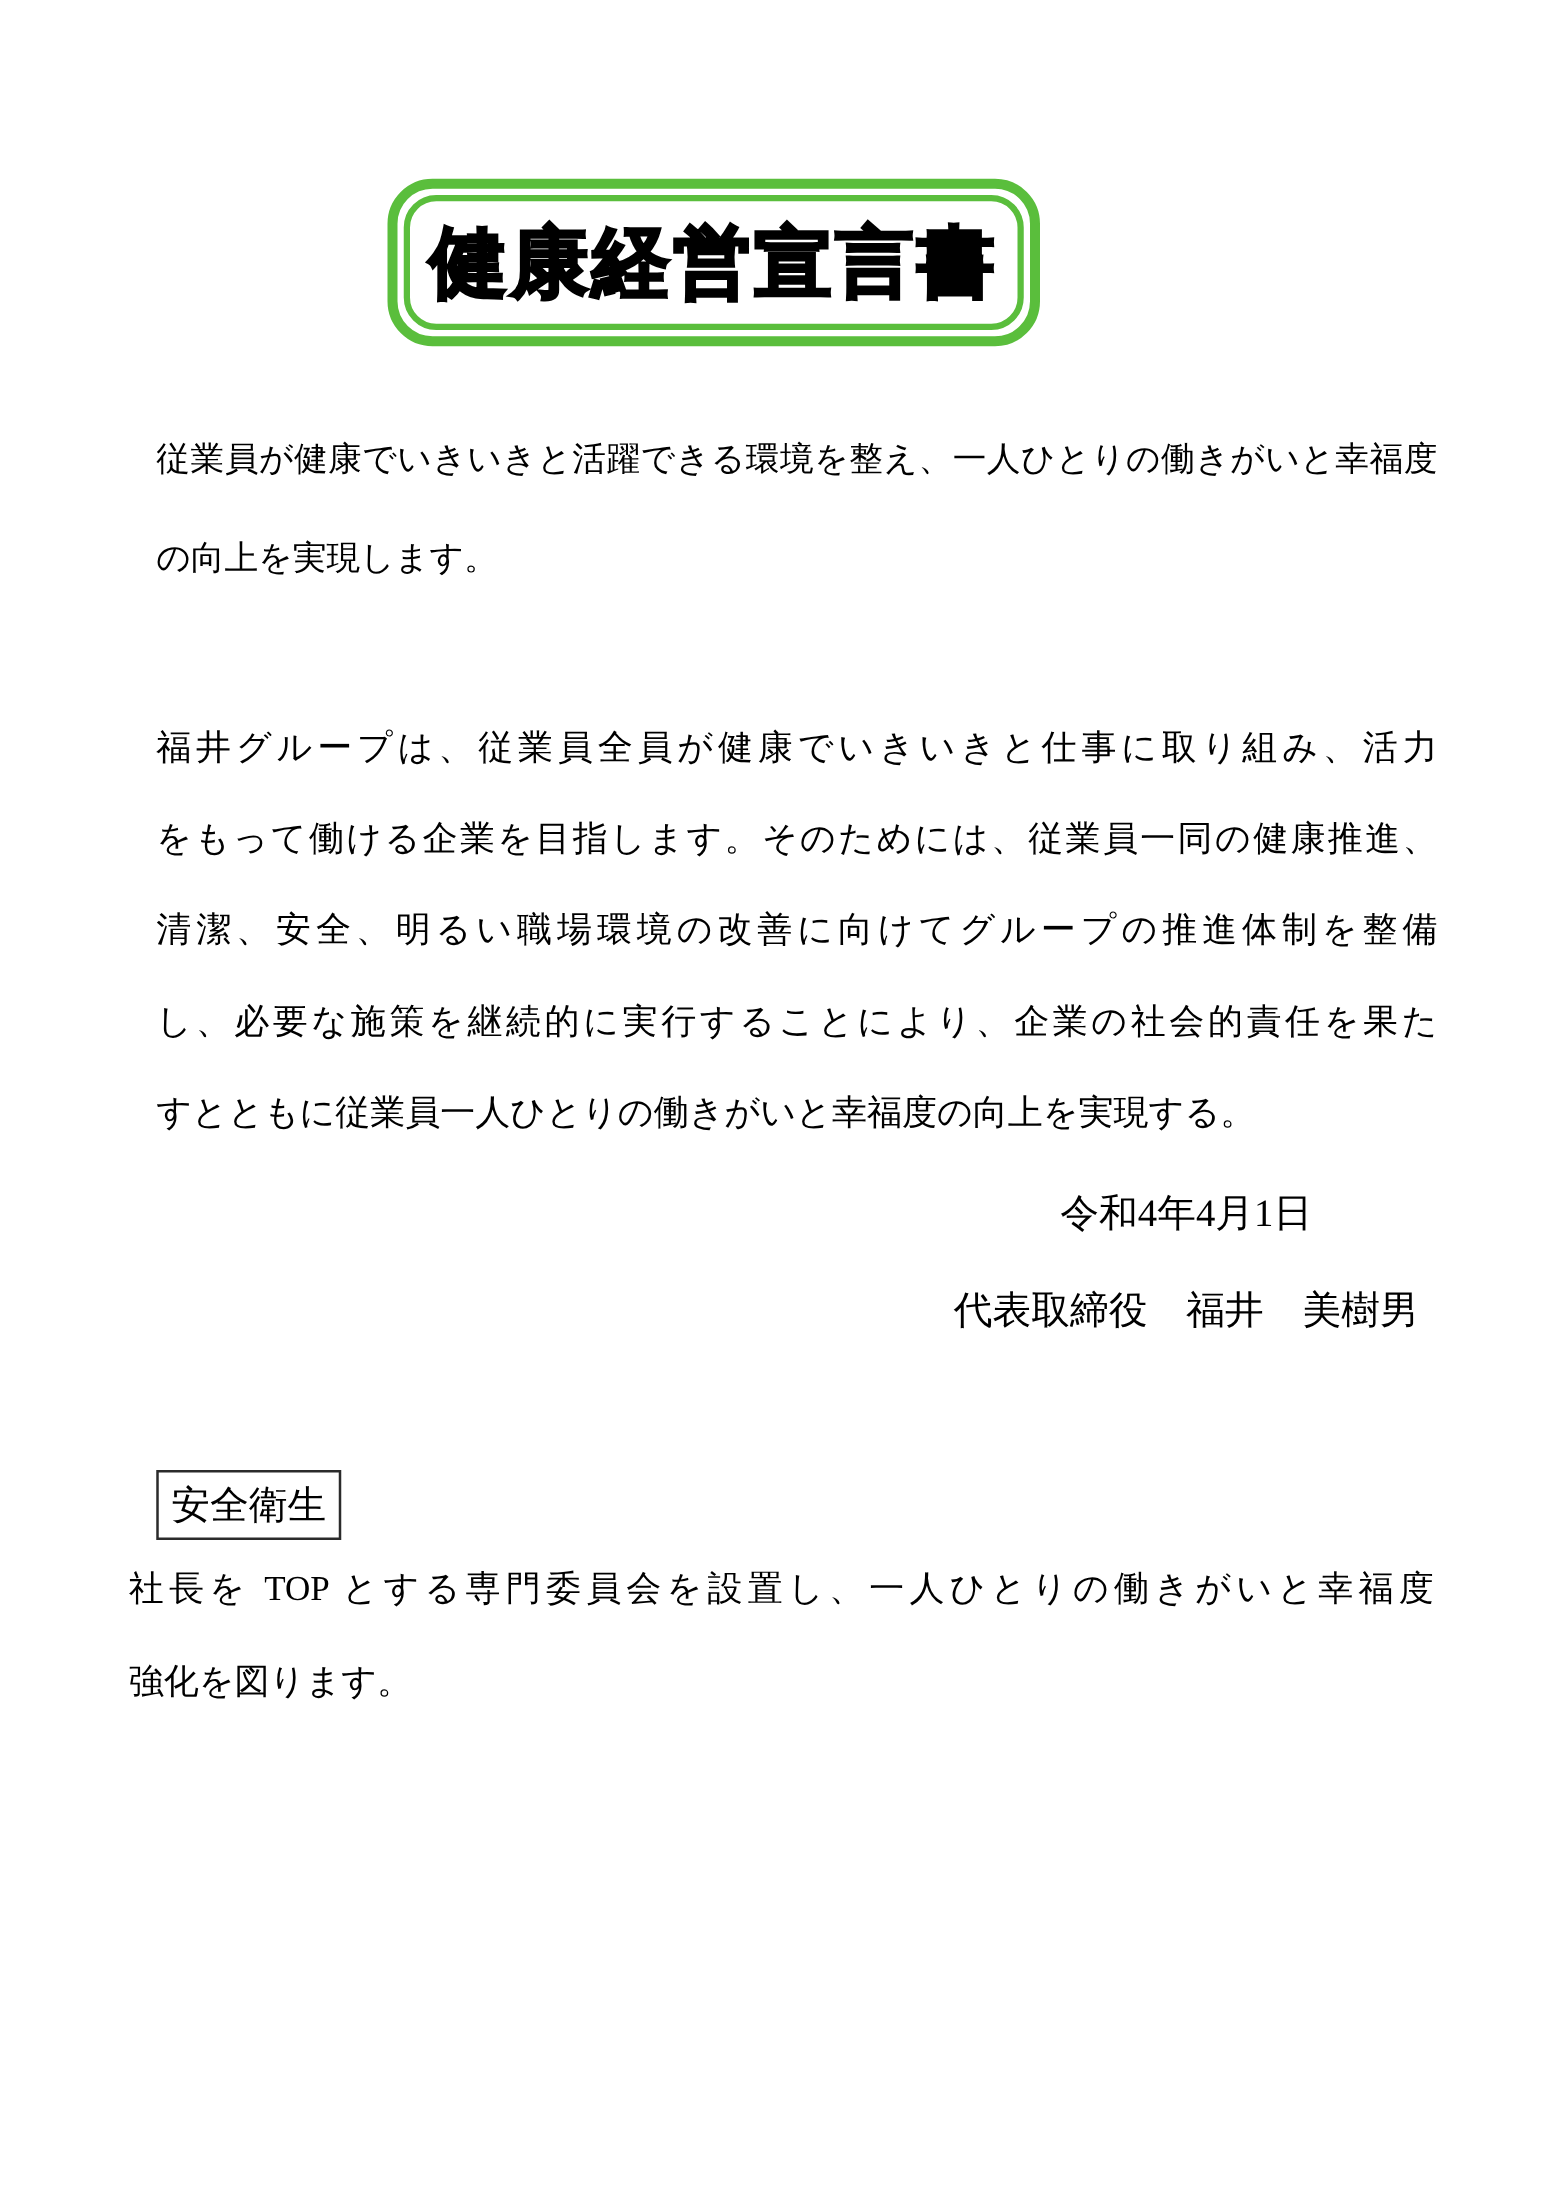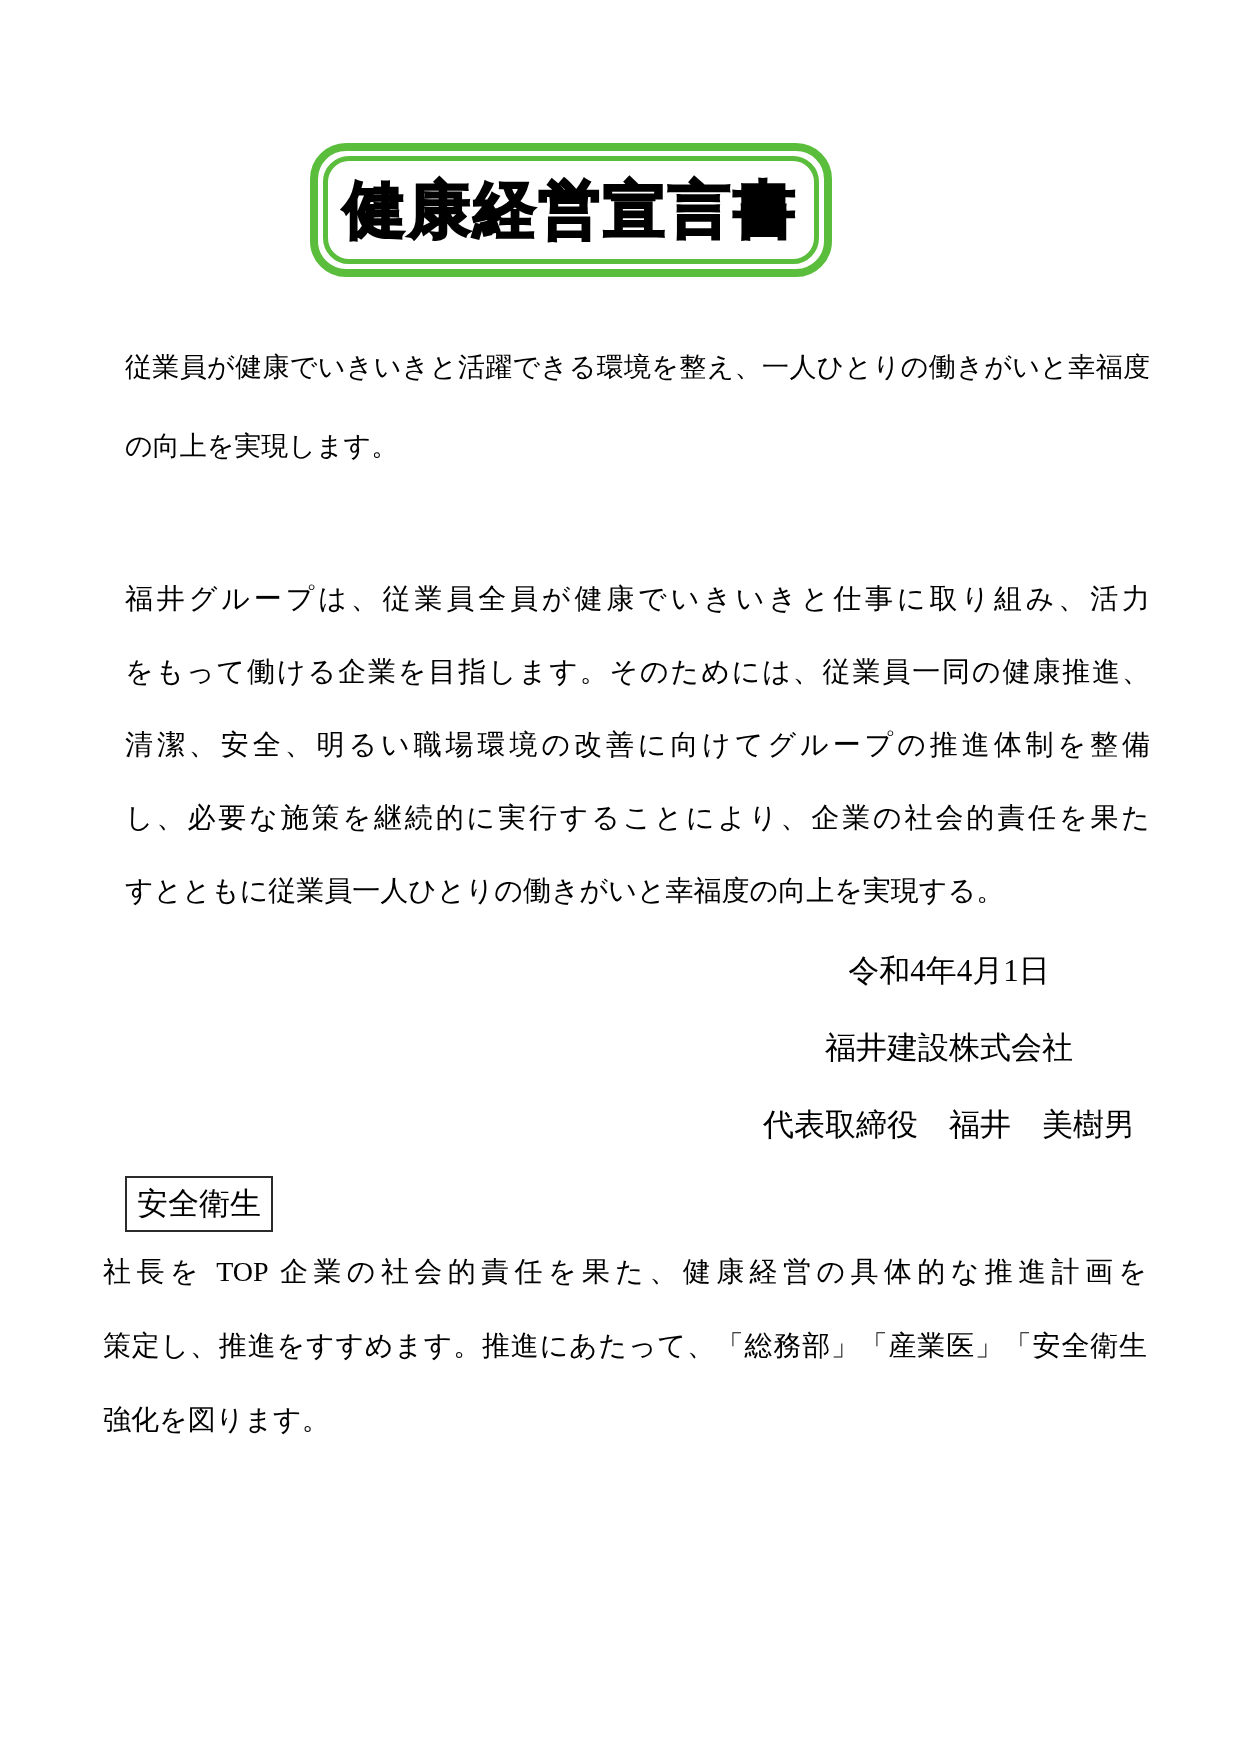--- a/index.html
+++ b/index.html
@@ -121,27 +121,25 @@
     <span class="line">すとともに従業員一人ひとりの働きがいと幸福度の向上を実現する。</span>
   </div>
 
   <div class="para p-mission">
     <span class="line jfull">従業員が健康でいきいきと活躍できる環境を整え、一人ひとりの働きがいと幸福度</span>
     <span class="line">の向上を実現します。</span>
   </div>
 
   <div class="signature">
     <div>令和4年4月1日</div>
-    <div>福井建設株式会社</div>
     <div>代表取締役　福井　美樹男</div>
   </div>
 
   <div class="section-label">
     <span>安全衛生</span>
   </div>
 
   <div class="para p-promotion">
-    <span class="line jfull">社長を TOP 企業の社会的責任を果た、健康経営の具体的な推進計画を</span>
-    <span class="line jfull">策定し、推進をすすめます。推進にあたって、「総務部」「産業医」「安全衛生</span>
+    <span class="line jfull">社長を TOP とする専門委員会を設置し、一人ひとりの働きがいと幸福度</span>
     <span class="line">強化を図ります。</span>
   </div>
 
 </div>
 
 </body></html>

